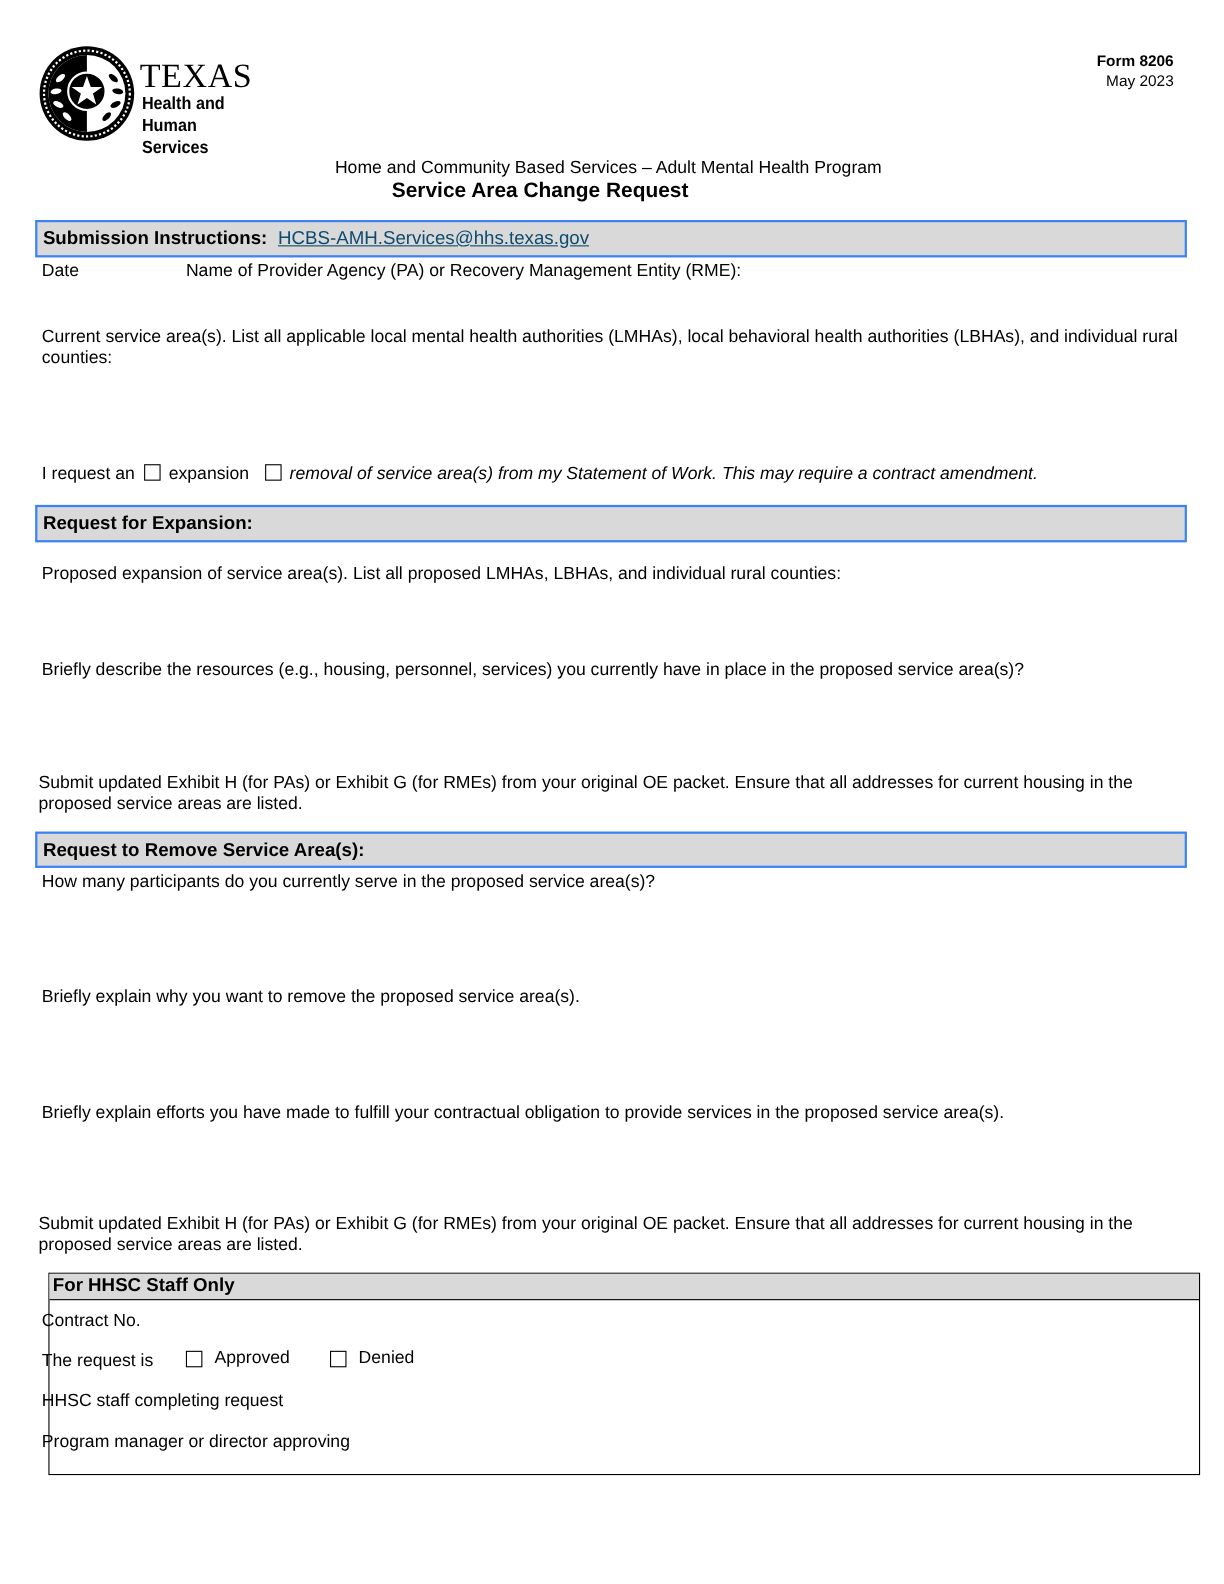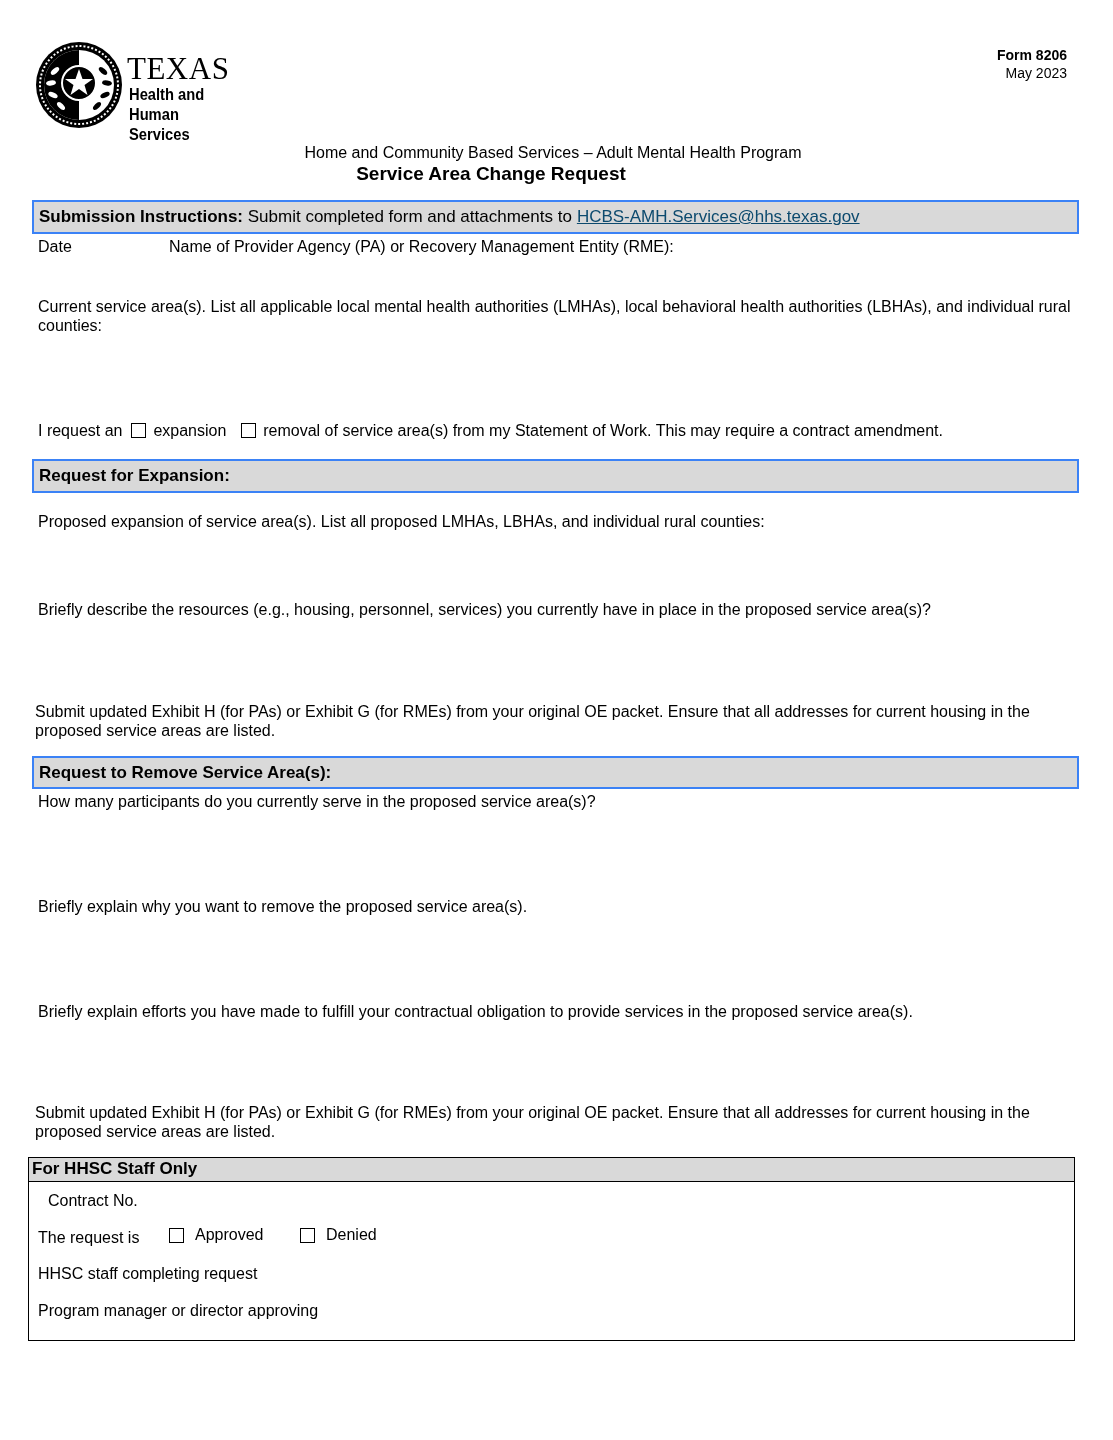--- a/index.html
+++ b/index.html
@@ -11,21 +11,21 @@
   .logo-word { position:absolute; left:92px; font-family:"Liberation Serif", serif; font-size:31px; top:10px; letter-spacing:0.5px; }
   .logo-sub { position:absolute; left:94px; font-family:"Liberation Sans", sans-serif; font-weight:bold; font-size:16px; line-height:20px; top:44px; transform:scaleX(0.92); transform-origin:left; }
   .formno { right:46px; top:46px; text-align:right; font-size:14px; line-height:18px; }
   .formno .b { font-weight:bold; }
   .sub-title { left:0; width:1106px; top:144px; text-align:center; font-size:16px; }
   .main-title { left:0; width:982px; top:163px; text-align:center; font-size:19px; font-weight:bold; }
   .bar { position:absolute; left:32px; width:1047px; background:#d9d9d9; border:2px solid #3b82f6; box-sizing:border-box; padding-left:5px; font-size:17px; display:flex; align-items:center; }
   .bar b { font-weight:bold; }
   .bar a { color:#0c4a6e; font-weight:normal; text-decoration:underline; margin-left:5px; }
   .cb { display:inline-block; width:15px; height:15px; border:1px solid #000; box-sizing:border-box; vertical-align:-2px; background:#fff; }
-  .staff-box { position:absolute; left:28px; top:1157px; width:1047px; height:184px; border:1px solid #000; box-sizing:border-box; }
+  .staff-box { position:absolute; left:44px; top:1157px; width:1047px; height:184px; border:1px solid #000; box-sizing:border-box; }
   .staff-head { height:23px; background:#d9d9d9; border-bottom:1px solid #000; font-weight:bold; font-size:17px; padding-left:3px; line-height:22px; }
 </style>
 </head>
 <body>
 
 <div class="abs logo">
   <svg class="seal" viewBox="0 0 88 88">
     <circle cx="44" cy="44" r="43" fill="#000"></circle>
     <circle cx="44" cy="44" r="39" fill="none" stroke="#fff" stroke-width="2" stroke-dasharray="2 2"></circle>
     <circle cx="44" cy="44" r="35" fill="#fff"></circle>
@@ -54,55 +54,55 @@
 
 <div class="abs formno">
   <div class="b">Form 8206</div>
   <div>May 2023</div>
 </div>
 
 <div class="abs sub-title">Home and Community Based Services – Adult Mental Health Program</div>
 <div class="abs main-title">Service Area Change Request</div>
 
 <div class="bar" style="top:200px;height:34px;">
-  <b>Submission Instructions:</b>&nbsp;<span>Submit completed form and attachments to</span>
+  <b>Submission Instructions:</b>&nbsp;
   <a>HCBS-AMH.Services@hhs.texas.gov</a>
 </div>
 
 <div class="abs t16" style="left:38px;top:237px;">Date</div>
 <div class="abs t16" style="left:169px;top:237px;">Name of Provider Agency (PA) or Recovery Management Entity (RME):</div>
 
 <div class="abs t16" style="left:38px;top:297px;width:1040px;">Current service area(s). List all applicable local mental health authorities (LMHAs), local behavioral health authorities (LBHAs), and individual rural counties:</div>
 
 <div class="abs t16" style="left:38px;top:421px;">
   <span>I request an</span>
   <span class="cb" style="margin-left:4px;"></span>
   <span style="margin-left:3px;">expansion</span>
   <span class="cb" style="margin-left:10px;"></span>
-  <span style="margin-left:3px;">removal of service area(s) from my Statement of Work. This may require a contract amendment.</span>
+  <span style="margin-left:3px;font-style:italic;">removal of service area(s) from my Statement of Work. This may require a contract amendment.</span>
 </div>
 
 <div class="bar" style="top:459px;height:34px;">
   <b>Request for Expansion:</b>
 </div>
 <div class="abs t16" style="left:38px;top:512px;">Proposed expansion of service area(s). List all proposed LMHAs, LBHAs, and individual rural counties:</div>
 <div class="abs t16" style="left:38px;top:600px;">Briefly describe the resources (e.g., housing, personnel, services) you currently have in place in the proposed service area(s)?</div>
 <div class="abs t16" style="left:35px;top:702px;width:1040px;">Submit updated Exhibit H (for PAs) or Exhibit G (for RMEs) from your original OE packet. Ensure that all addresses for current housing in the proposed service areas are listed.</div>
 
 <div class="bar" style="top:756px;height:33px;">
   <b>Request to Remove Service Area(s):</b>
 </div>
 <div class="abs t16" style="left:38px;top:792px;">How many participants do you currently serve in the proposed service area(s)?</div>
 <div class="abs t16" style="left:38px;top:897px;">Briefly explain why you want to remove the proposed service area(s).</div>
 <div class="abs t16" style="left:38px;top:1002px;">Briefly explain efforts you have made to fulfill your contractual obligation to provide services in the proposed service area(s).</div>
 <div class="abs t16" style="left:35px;top:1103px;width:1040px;">Submit updated Exhibit H (for PAs) or Exhibit G (for RMEs) from your original OE packet. Ensure that all addresses for current housing in the proposed service areas are listed.</div>
 
 <div class="staff-box">
   <div class="staff-head">For HHSC Staff Only</div>
 </div>
-<div class="abs t16" style="left:38px;top:1191px;margin-left:10px;">Contract No.</div>
+<div class="abs t16" style="left:38px;top:1191px;">Contract No.</div>
 <div class="abs t16" style="left:38px;top:1228px;">The request is</div>
 <span class="abs cb" style="left:169px;top:1228px;"></span>
 <div class="abs t16" style="left:195px;top:1225px;">Approved</div>
 <span class="abs cb" style="left:300px;top:1228px;"></span>
 <div class="abs t16" style="left:326px;top:1225px;">Denied</div>
 <div class="abs t16" style="left:38px;top:1264px;">HHSC staff completing request</div>
 <div class="abs t16" style="left:38px;top:1301px;">Program manager or director approving</div>
 
 </body></html>

